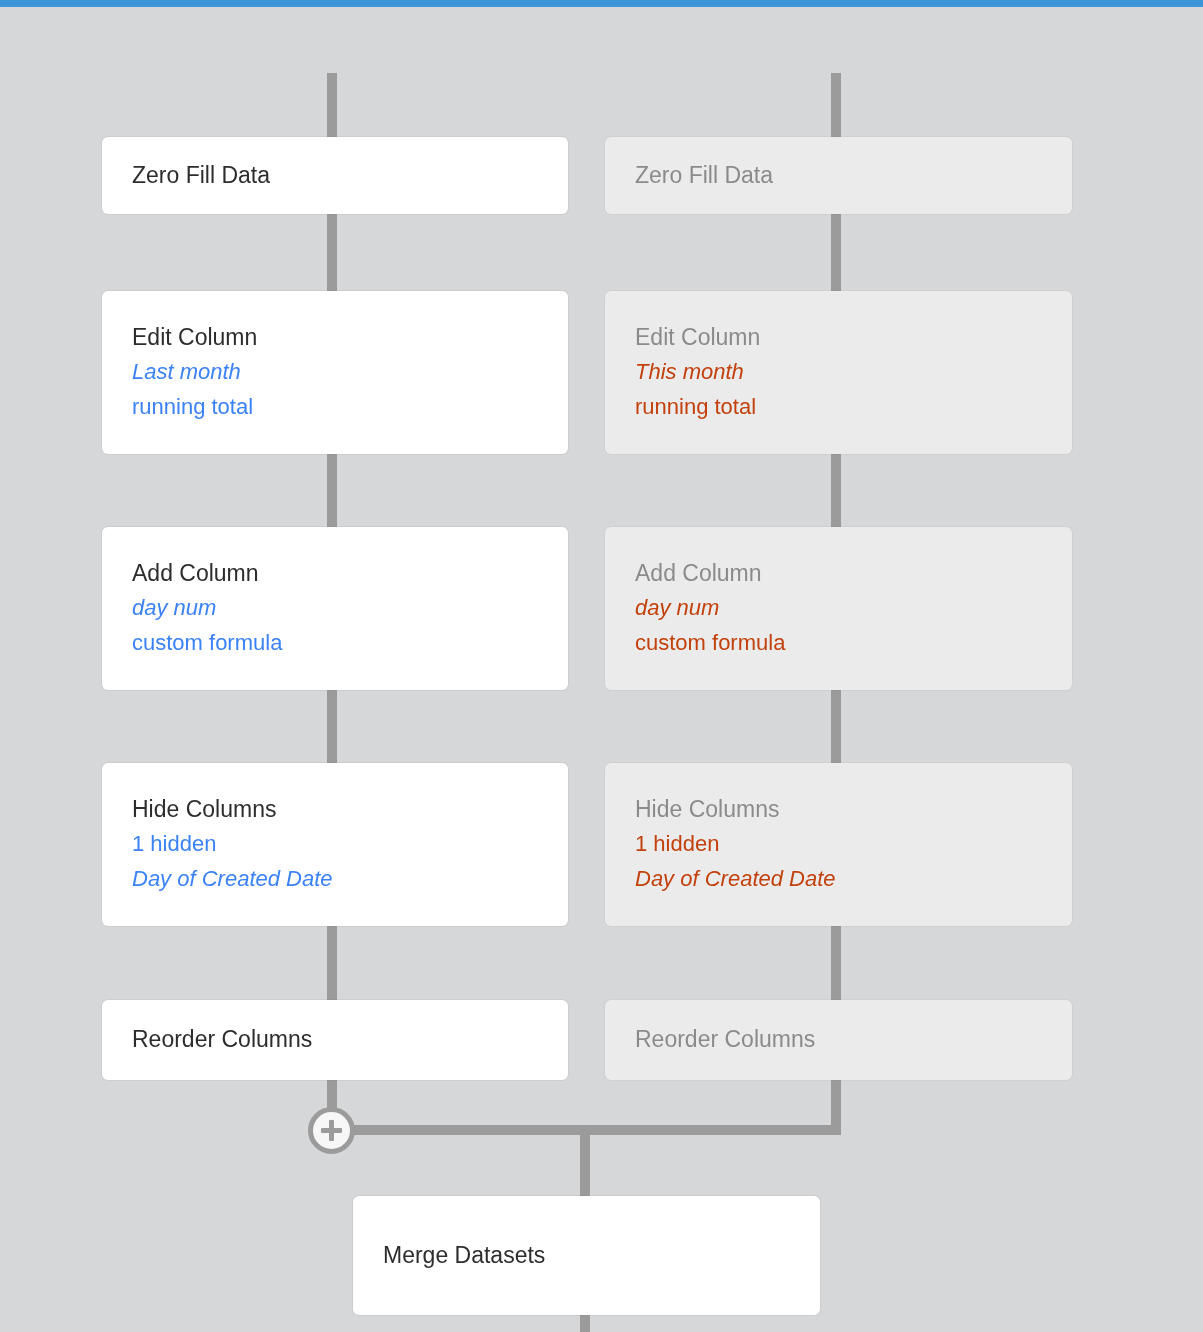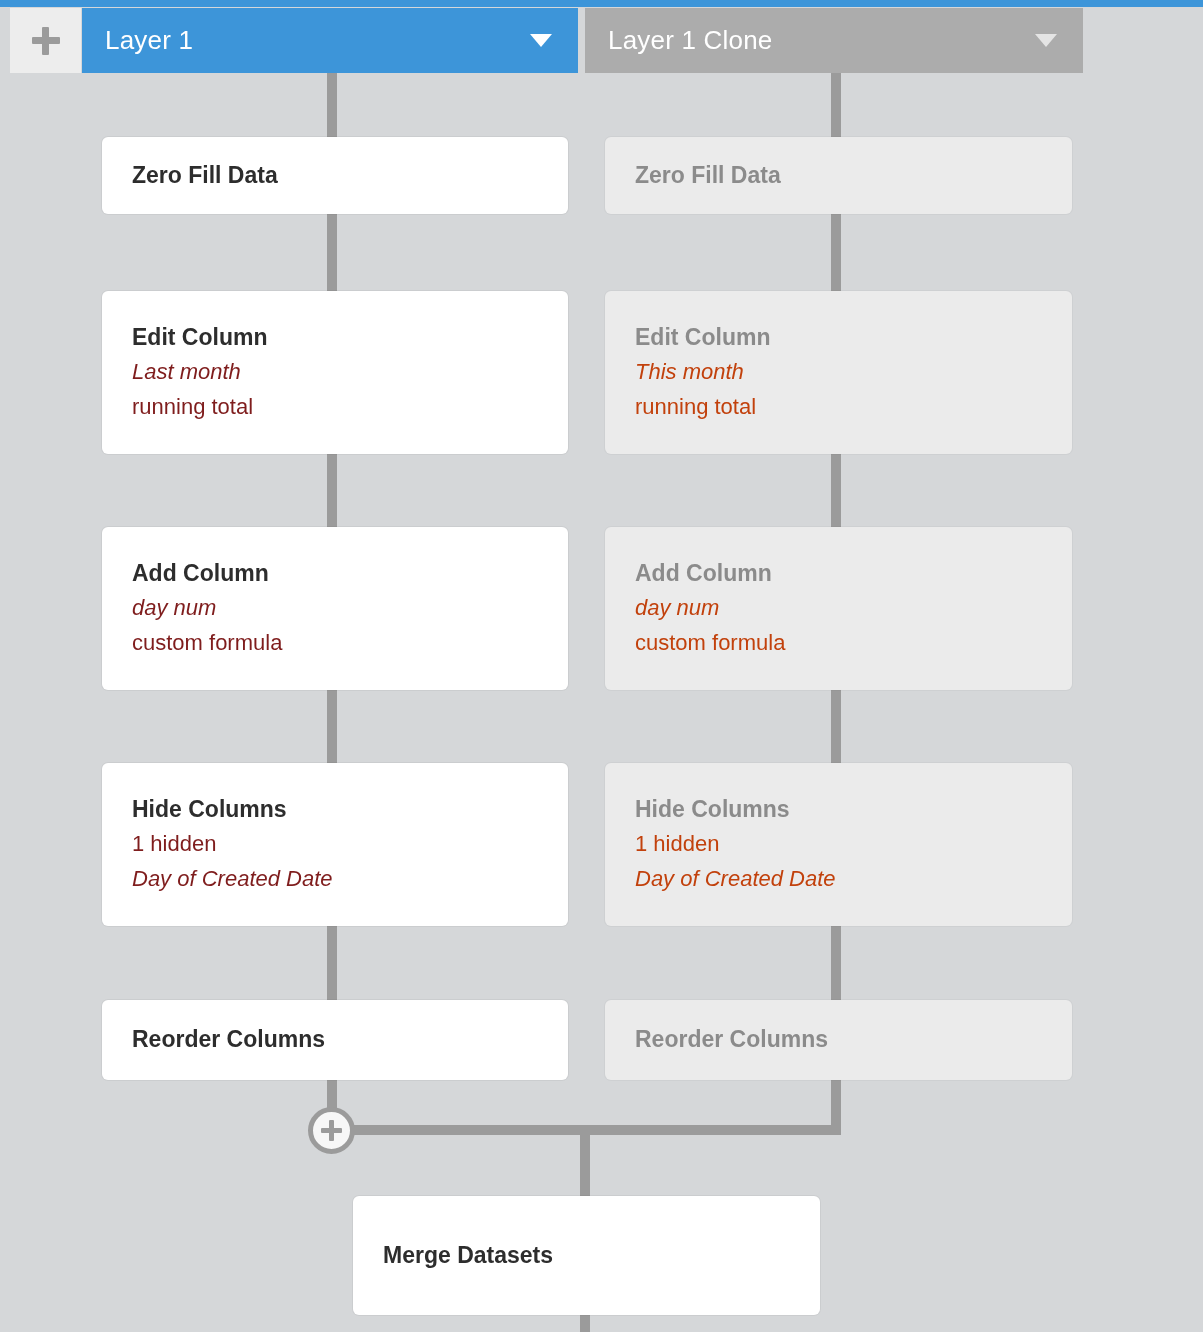--- a/index.html
+++ b/index.html
@@ -121,30 +121,30 @@
     background: #ffffff;
     box-shadow: 0 0 0 1px rgba(0,0,0,0.045);
   }
   .card.dim {
     background: #ebebeb;
     box-shadow: 0 0 0 1px rgba(0,0,0,0.03);
   }
 
   .card-title {
     font-size: 23px;
-    font-weight: bold;
+    font-weight: normal;
     line-height: 1.28;
     color: #2d2d2d;
   }
   .card.dim .card-title { color: #8b8b8b; }
 
   .card-sub {
     font-size: 22px;
     line-height: 1.42;
-    color: #7f1d1d;
+    color: #3b82f6;
     margin-top: 4px;
   }
   .card-sub.italic { font-style: italic; }
   .card.dim .card-sub { color: #c2410c; }
 
   
   .merge-plus {
     position: absolute;
     width: 47px;
     height: 47px;
@@ -168,36 +168,20 @@
     width: 5px; height: 21px;
   }
 </style>
 </head>
 <body>
 
 <div id="canvas">
 
   <div class="top-rule"></div>
 
-  <div class="tabstrip">
-
-    <div class="add-layer-btn">
-      <span class="plus-glyph"></span>
-    </div>
-
-    <div class="tab active">
-      <span class="tab-label">Layer 1</span>
-      <span class="tab-caret"></span>
-    </div>
-
-    <div class="tab clone">
-      <span class="tab-label">Layer 1 Clone</span>
-      <span class="tab-caret"></span>
-    </div>
-  </div>
 
   <div class="line" style="left:327px; top:73px;   width:10px; height:66px;"></div>
   <div class="line" style="left:327px; top:212px;  width:10px; height:84px;"></div>
   <div class="line" style="left:327px; top:450px;  width:10px; height:84px;"></div>
   <div class="line" style="left:327px; top:685px;  width:10px; height:84px;"></div>
   <div class="line" style="left:327px; top:921px;  width:10px; height:84px;"></div>
   <div class="line" style="left:327px; top:1078px; width:10px; height:40px;"></div>
 
   <div class="line" style="left:831px; top:73px;   width:10px; height:66px;"></div>
   <div class="line" style="left:831px; top:212px;  width:10px; height:84px;"></div>

